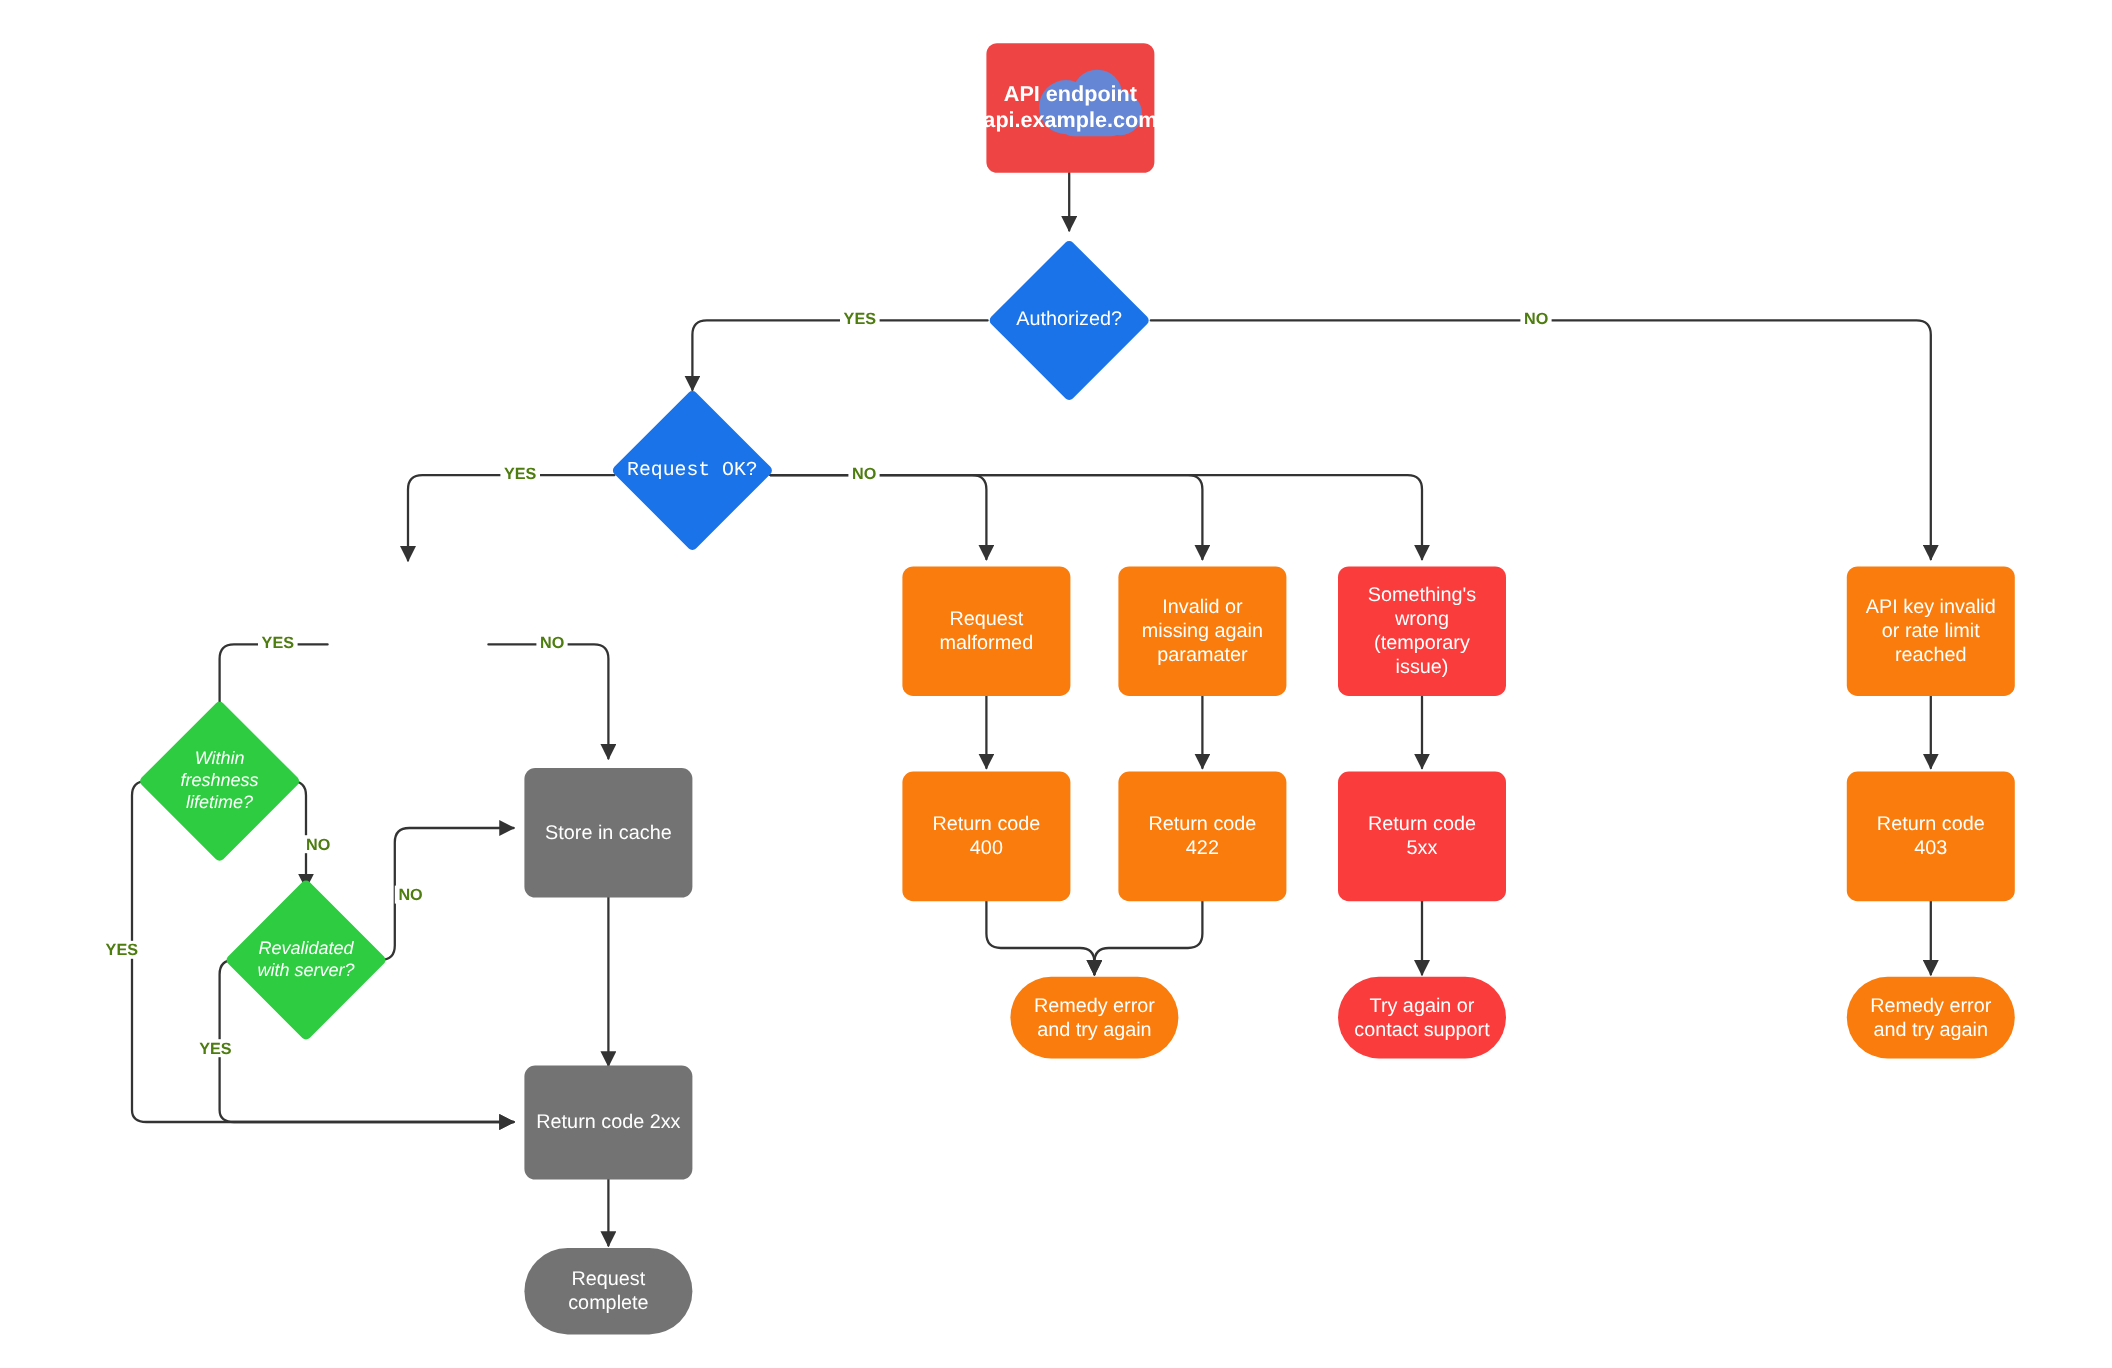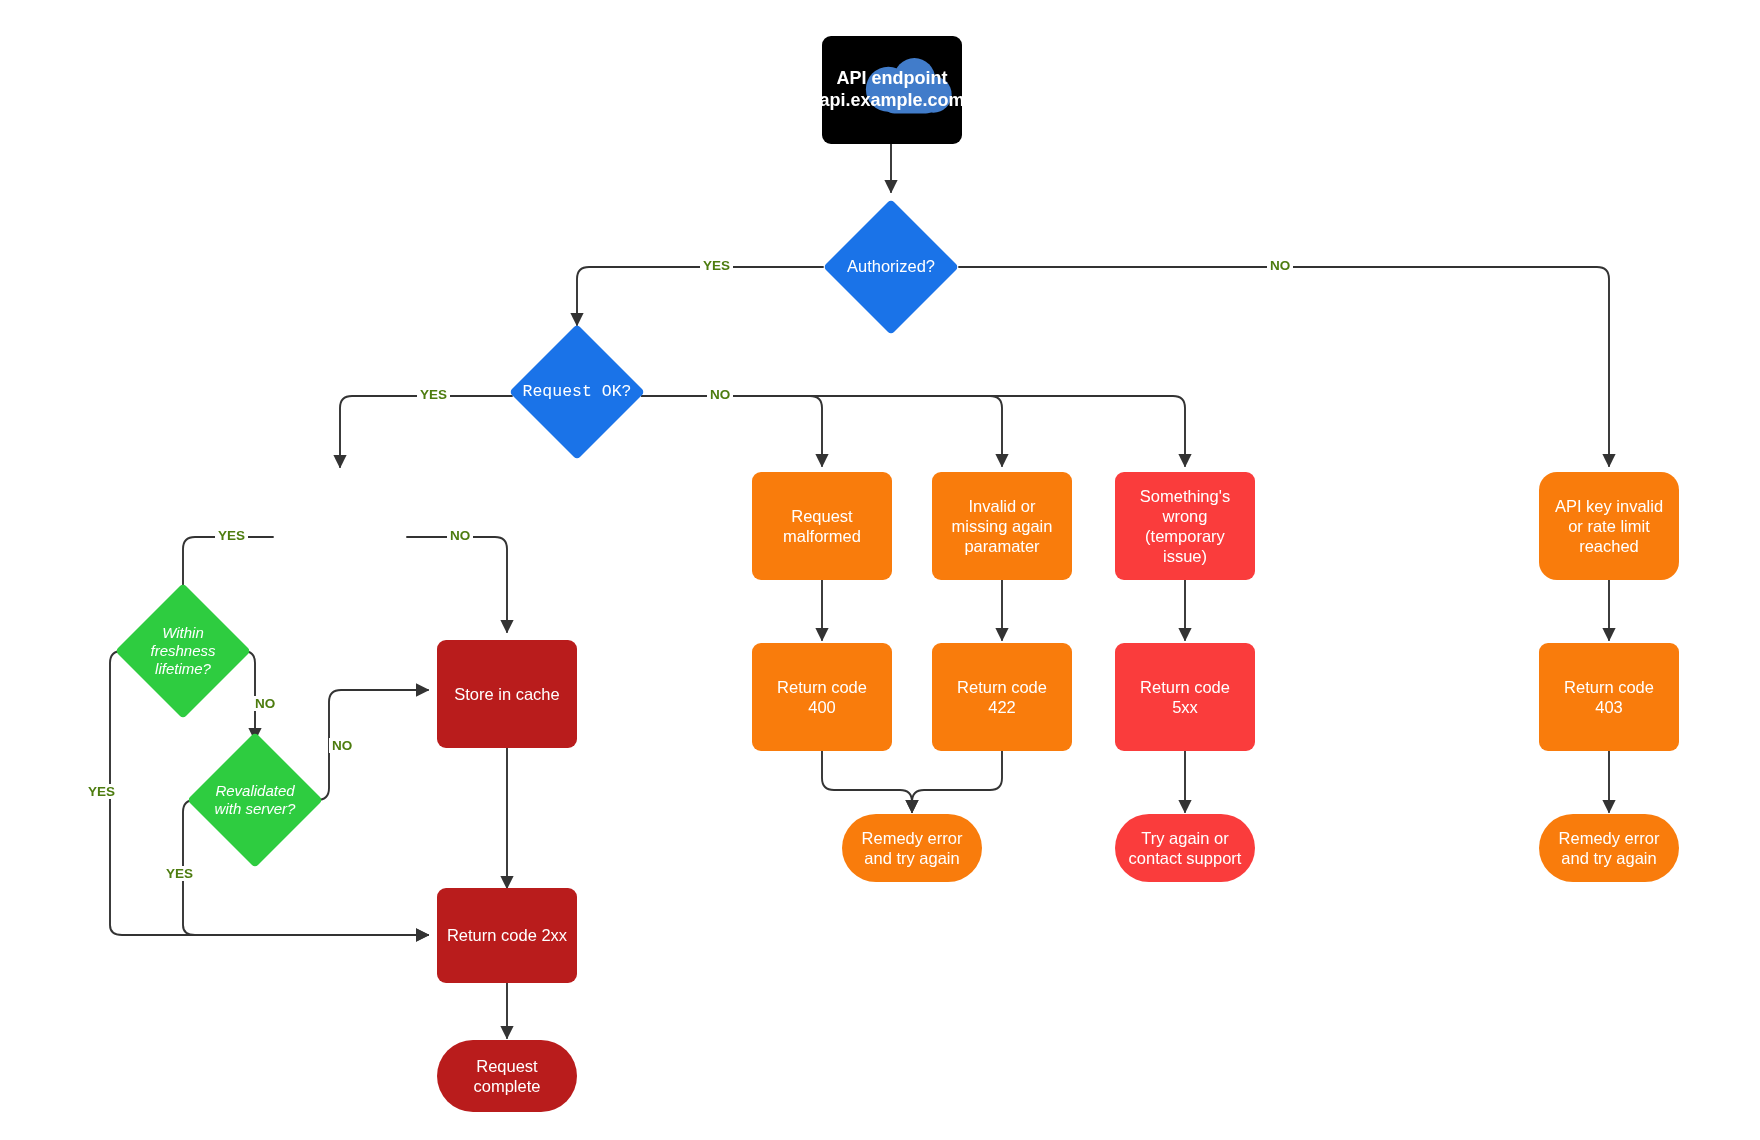--- a/index.html
+++ b/index.html
@@ -38,22 +38,22 @@
     line-height: 1.22;
     white-space: pre-line;
     z-index: 3;
   }
   .node.rect {
     border-radius: 9px;
   }
   .node.pill {
     border-radius: 999px;
   }
-  .node.blue   { background: #000000; }
-  .node.green  { background: #b91c1c; justify-content: center; }
+  .node.blue   { background: #ef4444; }
+  .node.green  { background: #737373; justify-content: center; }
   .node.orange { background: #f97c0c; }
   .node.red    { background: #fa3c3c; }
 
   .node-label {
     position: relative;
     z-index: 2;
     display: block;
     padding: 0 6px;
   }
 
@@ -231,21 +231,21 @@
 paramater</span>
   </div>
 
   <div class="node rect red f16" style="left:1115px; top:472px; width:140px; height:108px;justify-content:center;">
     <span class="node-label">Something's
 wrong
 (temporary
 issue)</span>
   </div>
 
-  <div class="node rect orange f16" style="left:1539px; top:472px; width:140px; height:108px;border-radius:18px;">
+  <div class="node rect orange f16" style="left:1539px; top:472px; width:140px; height:108px;">
     <span class="node-label">API key invalid
 or rate limit
 reached</span>
   </div>
 
   <div class="node rect orange f16" style="left:752px; top:643px; width:140px; height:108px;">
     <span class="node-label">Return code
 400</span>
   </div>
 

